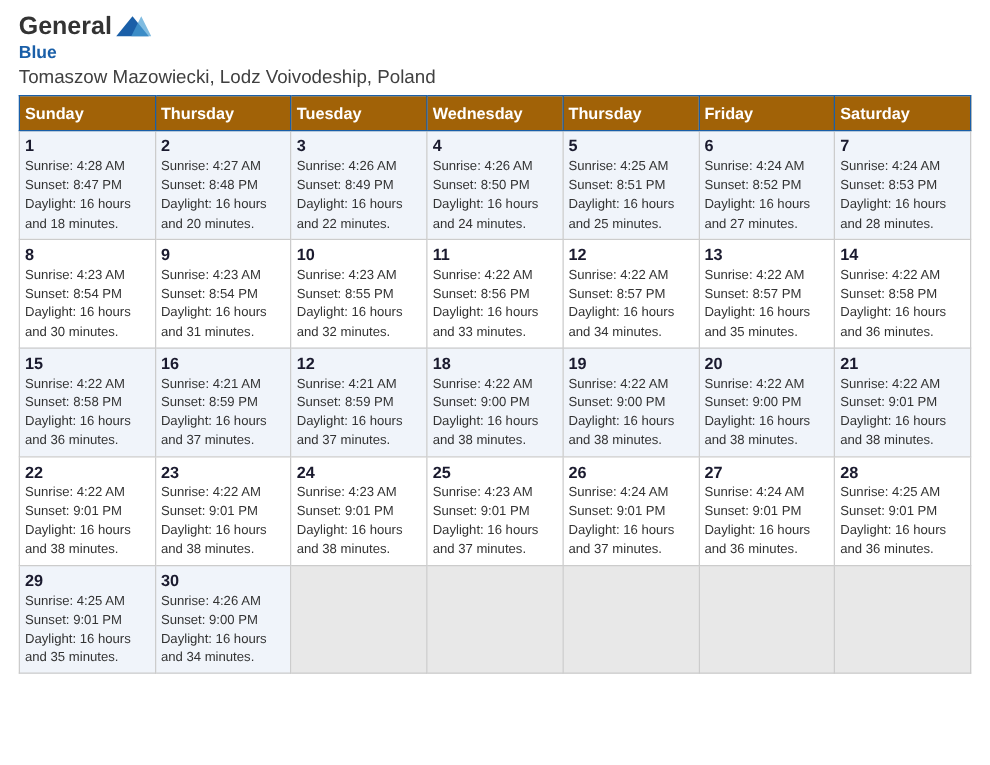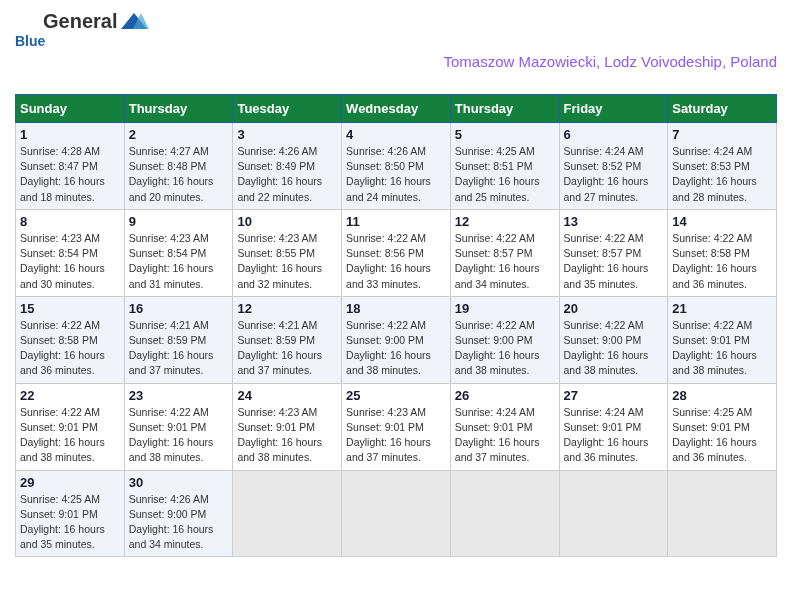--- a/index.html
+++ b/index.html
@@ -18,21 +18,20 @@
     }
     .logo {
       display: flex;
       flex-direction: column;
       align-items: flex-start;
     }
     .logo-general {
       font-size: 20px;
       font-weight: bold;
       color: #333;
-      margin-left: 28px;
     }
     .logo-blue {
       font-size: 14px;
       font-weight: bold;
       color: #1a5fa8;
     }
     .logo-icon {
       width: 30px;
       height: 22px;
       display: inline-block;
@@ -43,31 +42,31 @@
       align-items: center;
     }
     .month-title {
       font-size: 36px;
       font-weight: bold;
       color: #1a1a2e;
       text-align: right;
     }
     .subtitle {
       font-size: 15px;
-      color: #8b5cf6;
-      text-align: right;
-      margin-bottom: 24px;
+      color: #404040;
+      text-align: left;
+      margin-bottom: 6px;
     }
     table {
       width: 100%;
       border-collapse: collapse;
       font-size: 11px;
     }
     thead tr th {
-      background-color: #15803d;
+      background-color: #a16207;
       color: #fff;
       padding: 6px 4px;
       text-align: left;
       font-size: 13px;
       font-weight: bold;
       border: 1px solid #1a5fa8;
     }
     tbody tr td {
       border: 1px solid #ccc;
       vertical-align: top;

